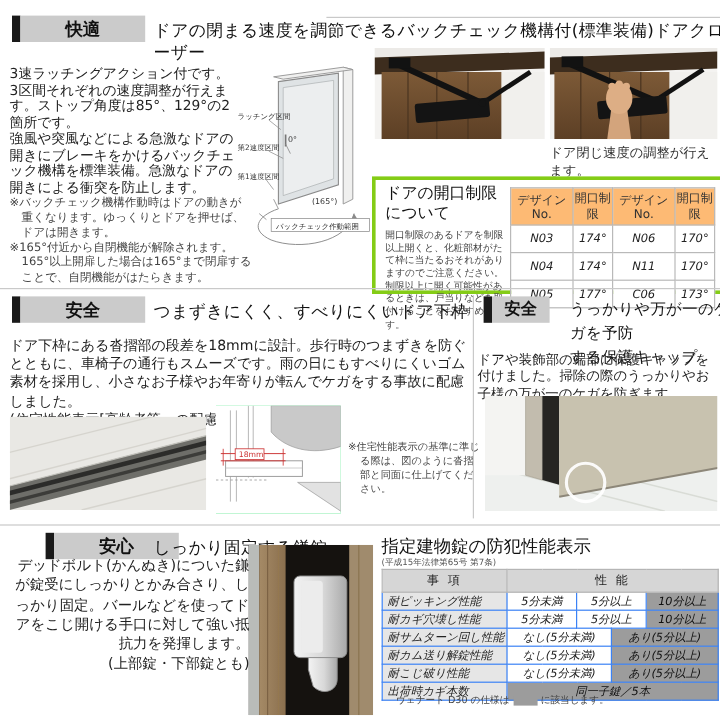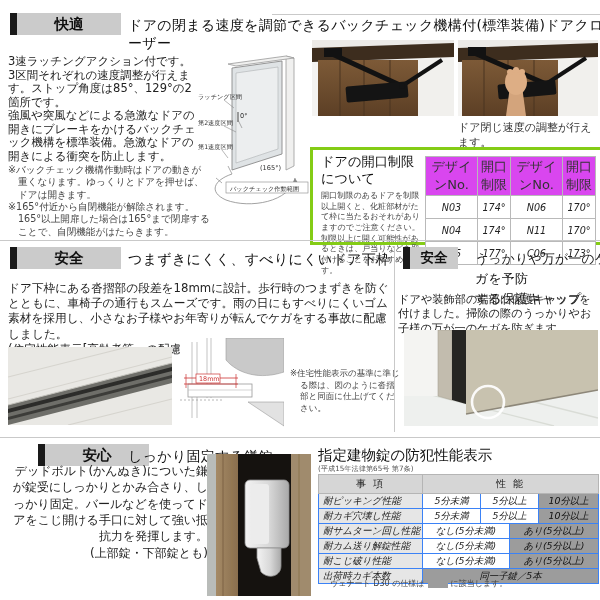--- a/index.html
+++ b/index.html
@@ -17,21 +17,21 @@
   .sec-title{position:absolute;font-size:14px;color:#111;letter-spacing:.3px;white-space:pre-line;margin-left:12px;}
   .body-txt{position:absolute;color:#222;white-space:pre-line;}
   .note-txt{position:absolute;color:#444;}
   .hang{padding-left:10px;text-indent:-10px;}
   .caption{position:absolute;font-size:11px;color:#333;font-family:Liberation Serif, serif;}
   
   .limit-box{position:absolute;left:310px;top:147px;width:288px;height:92px;border:3px solid #84cc16;background:#fff;}
   .limit-title{position:absolute;left:8px;top:4px;width:104px;font-size:13.2px;line-height:1.25;color:#111;}
   .limit-body{position:absolute;left:8px;top:40px;width:100px;font-size:8.1px;line-height:1.32;color:#444;}
   table.limit{position:absolute;left:112px;top:6px;width:170px;border-collapse:collapse;table-layout:fixed;}
-  table.limit th{background:#d946ef;font-size:13px;font-weight:normal;color:#333;height:15px;border:1px solid #b9b9b9;}
+  table.limit th{background:#fdba74;font-size:10px;font-weight:normal;color:#333;height:15px;border:1px solid #b9b9b9;}
   table.limit td{font-size:9.6px;text-align:center;height:20px;border:1px solid #b9b9b9;color:#222;background:#fff;font-style:italic;}
   
   table.sec{position:absolute;left:318px;top:474px;width:280px;border-collapse:collapse;table-layout:fixed;}
   table.sec th{background:#d6d6d6;font-size:10px;font-weight:normal;color:#222;height:16px;border:1px solid #b5b5b5;letter-spacing:2px;}
   table.sec td{font-size:9.4px;height:14px;border:1px solid #3b82f6;text-align:center;color:#222;background:#fff;padding:0;font-style:italic;}
   table.sec td.item{background:#e6e6e6;text-align:left;padding-left:4px;font-size:9.6px;}
   table.sec td.hl{background:#9c9c9c;color:#101010;}
   .swatch{display:inline-block;width:20px;height:8px;background:#9c9c9c;vertical-align:middle;margin:0 3px;}
   .photo{position:absolute;overflow:hidden;}
   svg text{font-family:"DejaVu Sans",sans-serif;}

